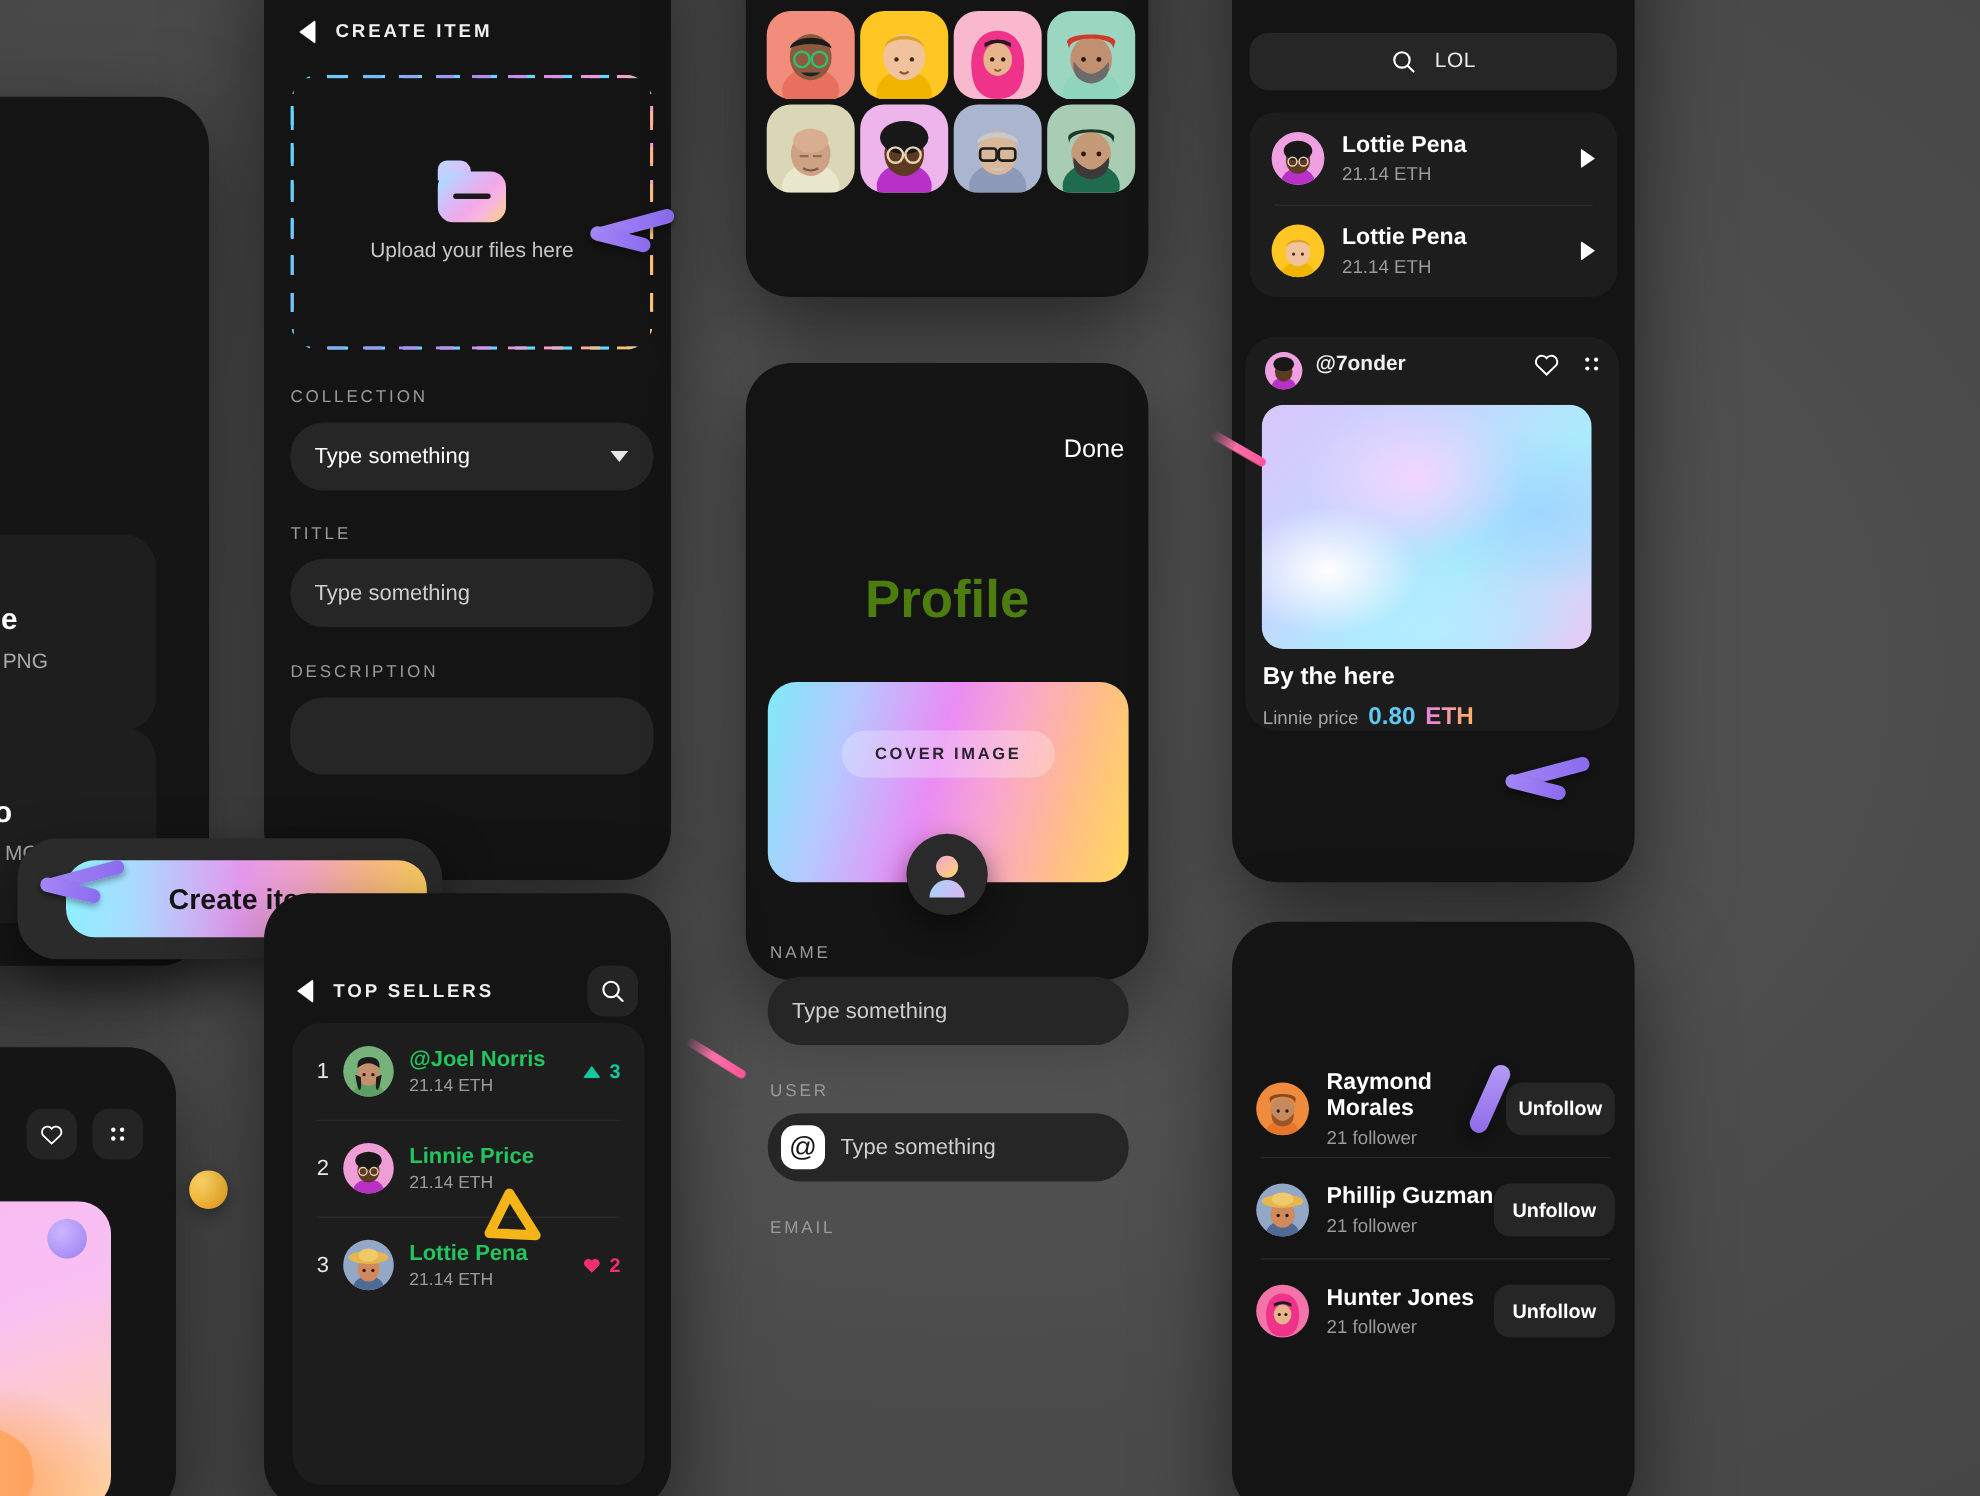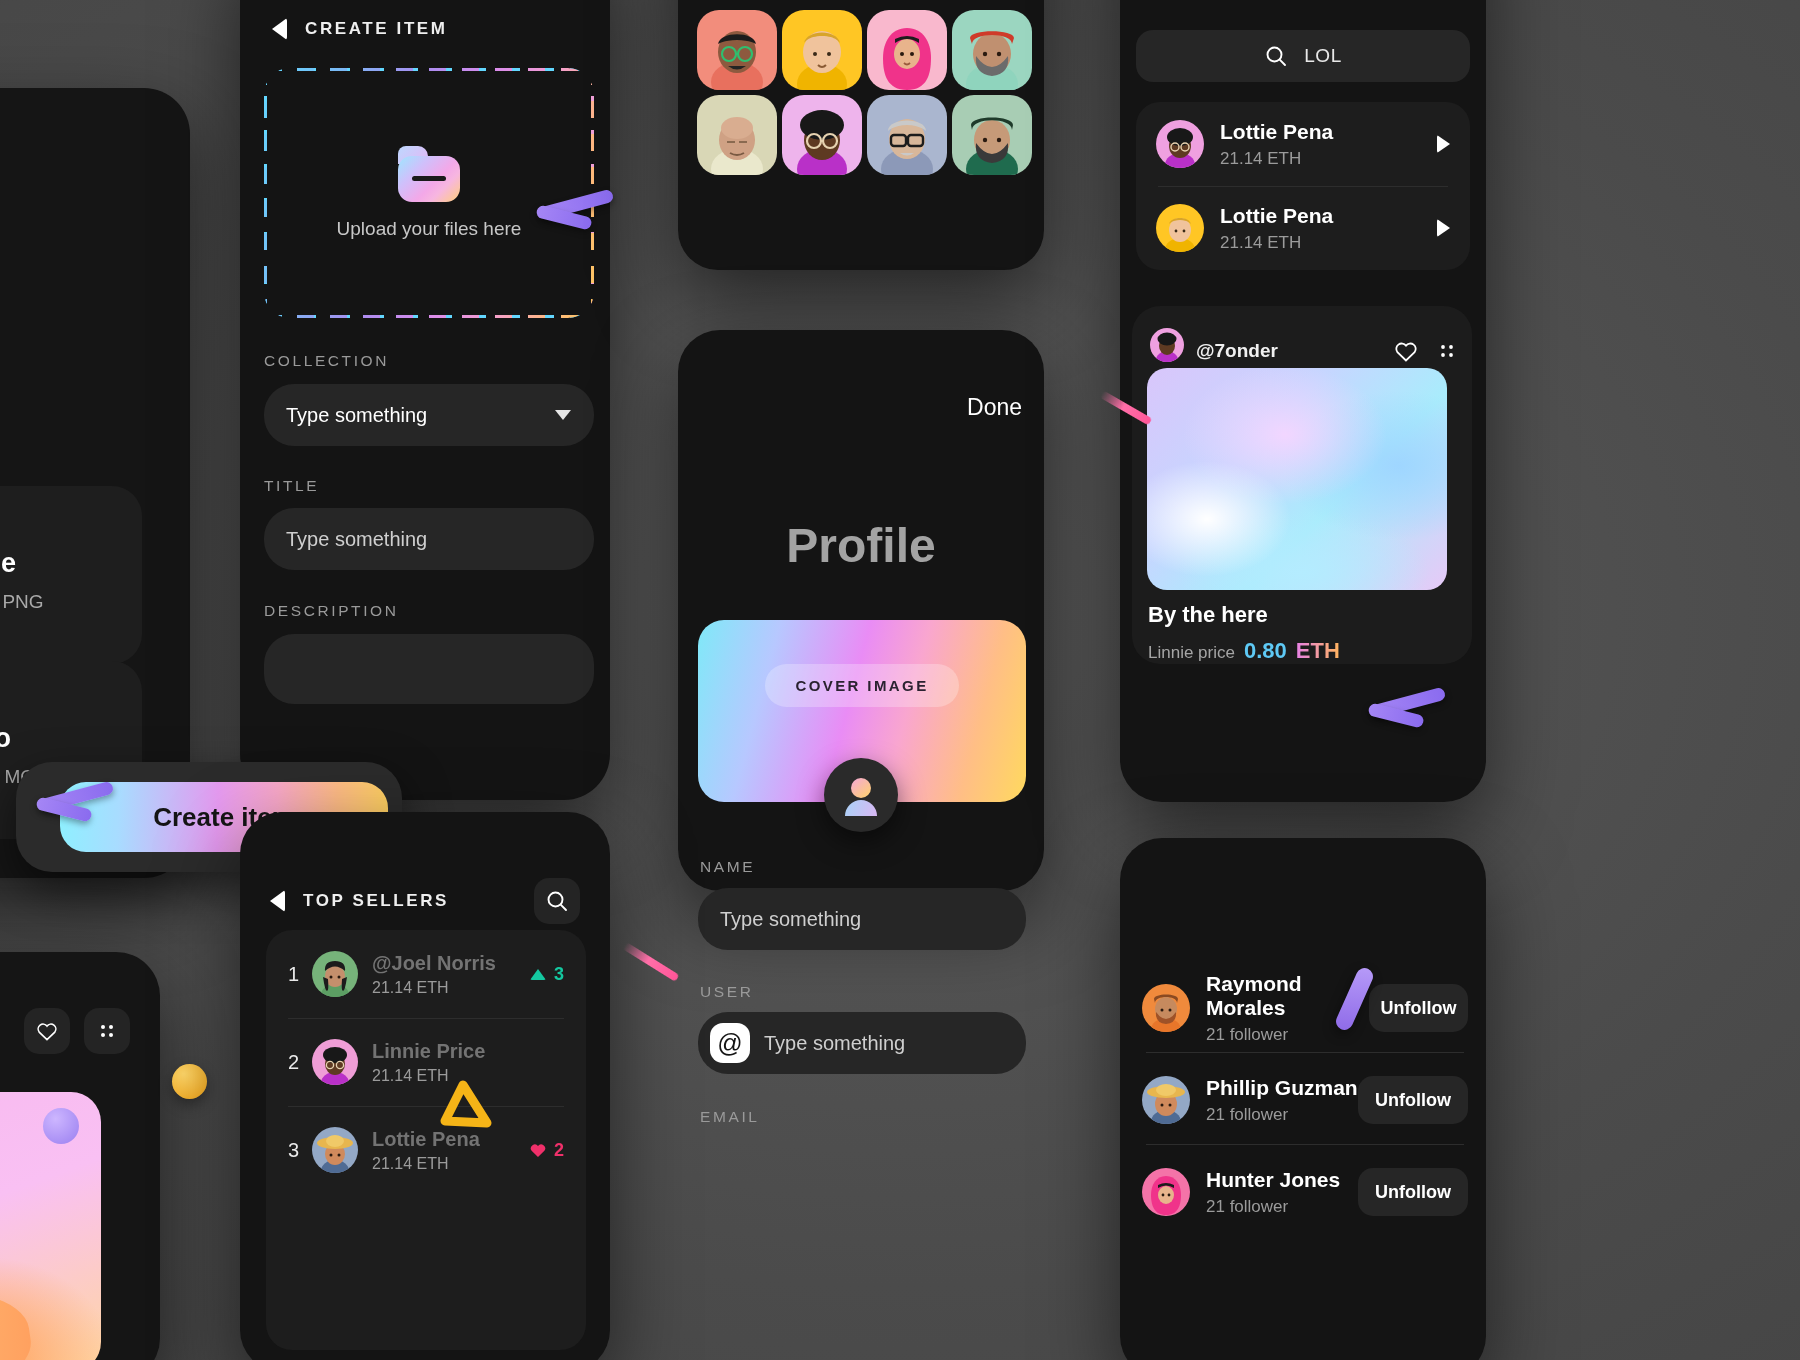--- a/index.html
+++ b/index.html
@@ -181,21 +181,21 @@
   #avatarGrid { position:absolute; left: 19px; top: 108px; display:grid; grid-template-columns: repeat(4, 84px); gap: 0 1px; }
   .avatar-tile {
     width: 80px; height: 80px; border-radius: 22px; position: relative; overflow: hidden;
     margin-bottom: 5px;
   }
 
   
   #profilePanel { left: 678px; top: 330px; width: 366px; height: 561px; border-radius: 42px; }
   #doneBtn { position:absolute; right: 22px; top: 64px; font-size: 23px; color:#ffffff; background:none;border:none;cursor:pointer;font-family:"Liberation Sans",sans-serif; }
   #profTitle1 { position:absolute; left:0; right:0; top: 132px; text-align:center; font-size: 48px; color:#fff; font-weight:400; }
-  #profTitle2 { position:absolute; left:0; right:0; top: 188px; text-align:center; font-size: 48px; color:#a3a3a3; font-weight:800; }
+  #profTitle2 { position:absolute; left:0; right:0; top: 188px; text-align:center; font-size: 48px; color:#4d7c0f; font-weight:800; }
   #coverImage {
     position:absolute; left: 20px; top: 290px; width: 328px; height: 182px; border-radius: 26px;
     background: linear-gradient(105deg,#7fe9f8 0%,#b7c8ff 22%,#e98cf5 46%,#f9a6cf 62%,#ffbe86 82%,#ffd95e 100%);
     display:flex; align-items: flex-start; justify-content:center;
   }
   #coverBadge {
     margin-top: 44px; padding: 13px 30px; border-radius: 22px;
     background: rgba(255,255,255,.26);
     font-size: 15px; letter-spacing: 2.4px; color:#2a2230; font-weight:600;
   }
@@ -233,21 +233,21 @@
   .play-tri {
     width: 0; height: 0; border-top: 9px solid transparent; border-bottom: 9px solid transparent;
     border-left: 13px solid #fff; margin-left: auto; border-radius:2px;
   }
   .hr { position:absolute; left: 22px; right: 22px; height:1px; background:#2d2d2d; }
 
   #nftCard {
     position:absolute; left: 12px; top: 404px; width: 340px; height: 358px;
     background:#1c1c1c; border-radius: 28px;
   }
-  #nftCard .hdr { position:absolute; left: 18px; right: 16px; top: 14px; height: 42px; display:flex; align-items:flex-end; gap:12px; }
+  #nftCard .hdr { position:absolute; left: 18px; right: 16px; top: 14px; height: 42px; display:flex; align-items:flex-start; gap:12px; }
   #nftCard .handle { font-size: 19px; font-weight:600; color:#f0f0f0; }
   #nftArt {
     position:absolute; left: 15px; top: 62px; width: 300px; height: 222px; border-radius: 20px;
     background:
       radial-gradient(45% 42% at 20% 68%, #ffffff 0%, rgba(255,255,255,0) 62%),
       radial-gradient(50% 46% at 46% 30%, #f2d6ff 0%, rgba(242,214,255,0) 68%),
       radial-gradient(55% 48% at 84% 44%, #9fd6ff 0%, rgba(159,214,255,0) 70%),
       radial-gradient(60% 40% at 52% 92%, #b4ecff 0%, rgba(180,236,255,0) 70%),
       linear-gradient(135deg,#d9c6fb 0%,#c6d6ff 35%,#a9ecfc 62%,#e7c9f7 100%);
   }
@@ -257,21 +257,21 @@
   #nftPriceRow .val { font-size: 22px; font-weight:800; color:#5ec9f5; }
   #nftPriceRow .cur { font-size: 22px; font-weight:700;
     background: linear-gradient(90deg,#e882e6,#ffb45c); -webkit-background-clip:text; background-clip:text; color:transparent; }
 
   
   #topSellers { left: 240px; top: 812px; width: 370px; height: 560px; border-radius: 42px; }
   #tsHeader { position:absolute; left: 30px; top: 66px; display:flex; align-items:center; gap:18px; width: 310px; }
   #tsList { position:absolute; left: 26px; top: 118px; width: 320px; height: 420px; background:#1d1d1d; border-radius: 26px; }
   .ts-row { position:absolute; left:0; right:0; height: 88px; display:flex; align-items:center; padding: 0 22px; }
   .ts-row .rank { font-size: 20px; color:#e9e9e9; width: 24px; flex:none; }
-  .ts-row .nm { font-size: 20px; font-weight:700; color:#737373; }
+  .ts-row .nm { font-size: 20px; font-weight:700; color:#22c55e; }
   .ts-row .eth { font-size: 16px; color:#9b9b9b; margin-top: 4px; }
   .delta { margin-left:auto; display:flex; align-items:center; gap:8px; font-size:18px; font-weight:600; }
   .tri-up { width:0;height:0;border-left:8px solid transparent;border-right:8px solid transparent;border-bottom:11px solid #14c8a0; border-radius:2px;}
 
   
   #followerPanel { left: 1120px; top: 838px; width: 366px; height: 540px; border-radius: 42px; }
   #flHeader { position:absolute; left: 26px; top: 72px; display:flex; align-items:center; gap:16px; width: 318px; }
   .fl-row { position:absolute; left: 22px; right: 18px; height: 96px; display:flex; align-items:center; }
   .fl-row .nm { font-size: 21px; font-weight:700; color:#fff; }
   .fl-row .sub { font-size: 17px; color:#9b9b9b; margin-top: 5px; }

